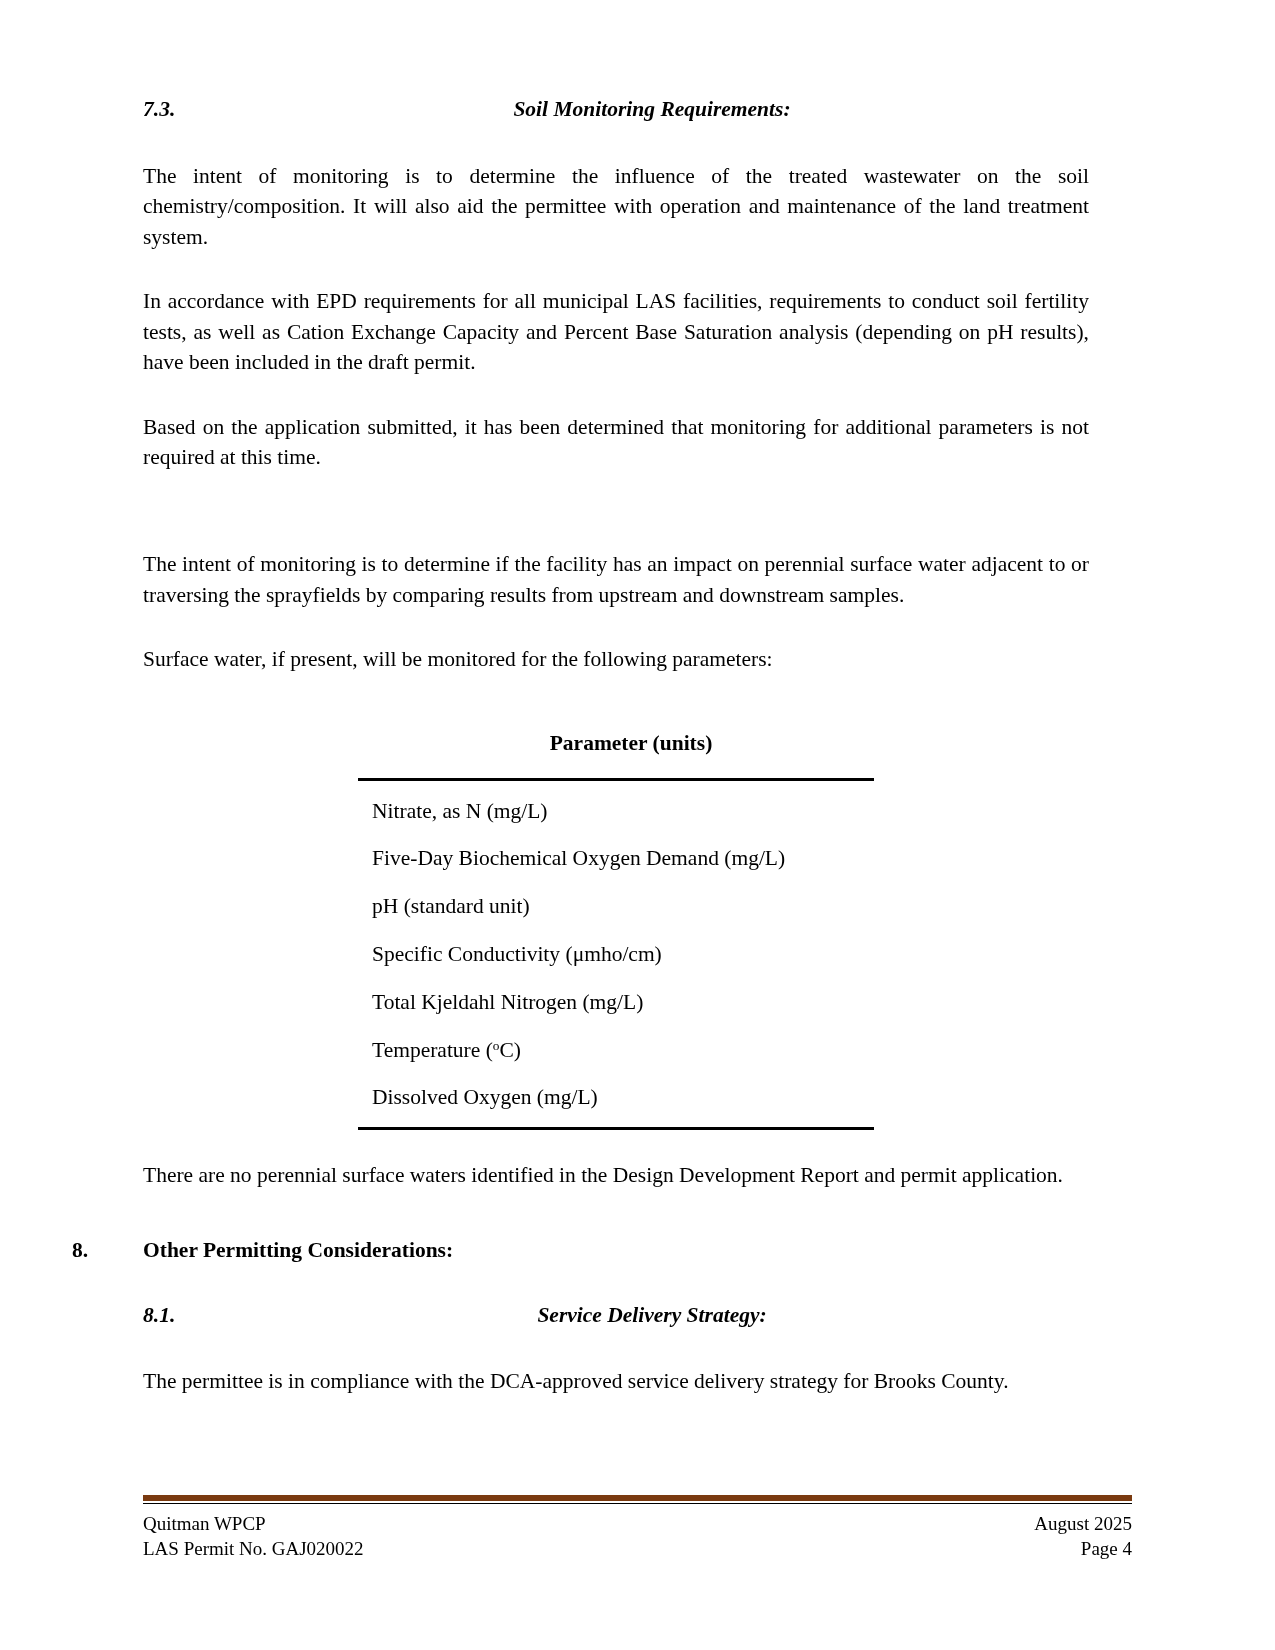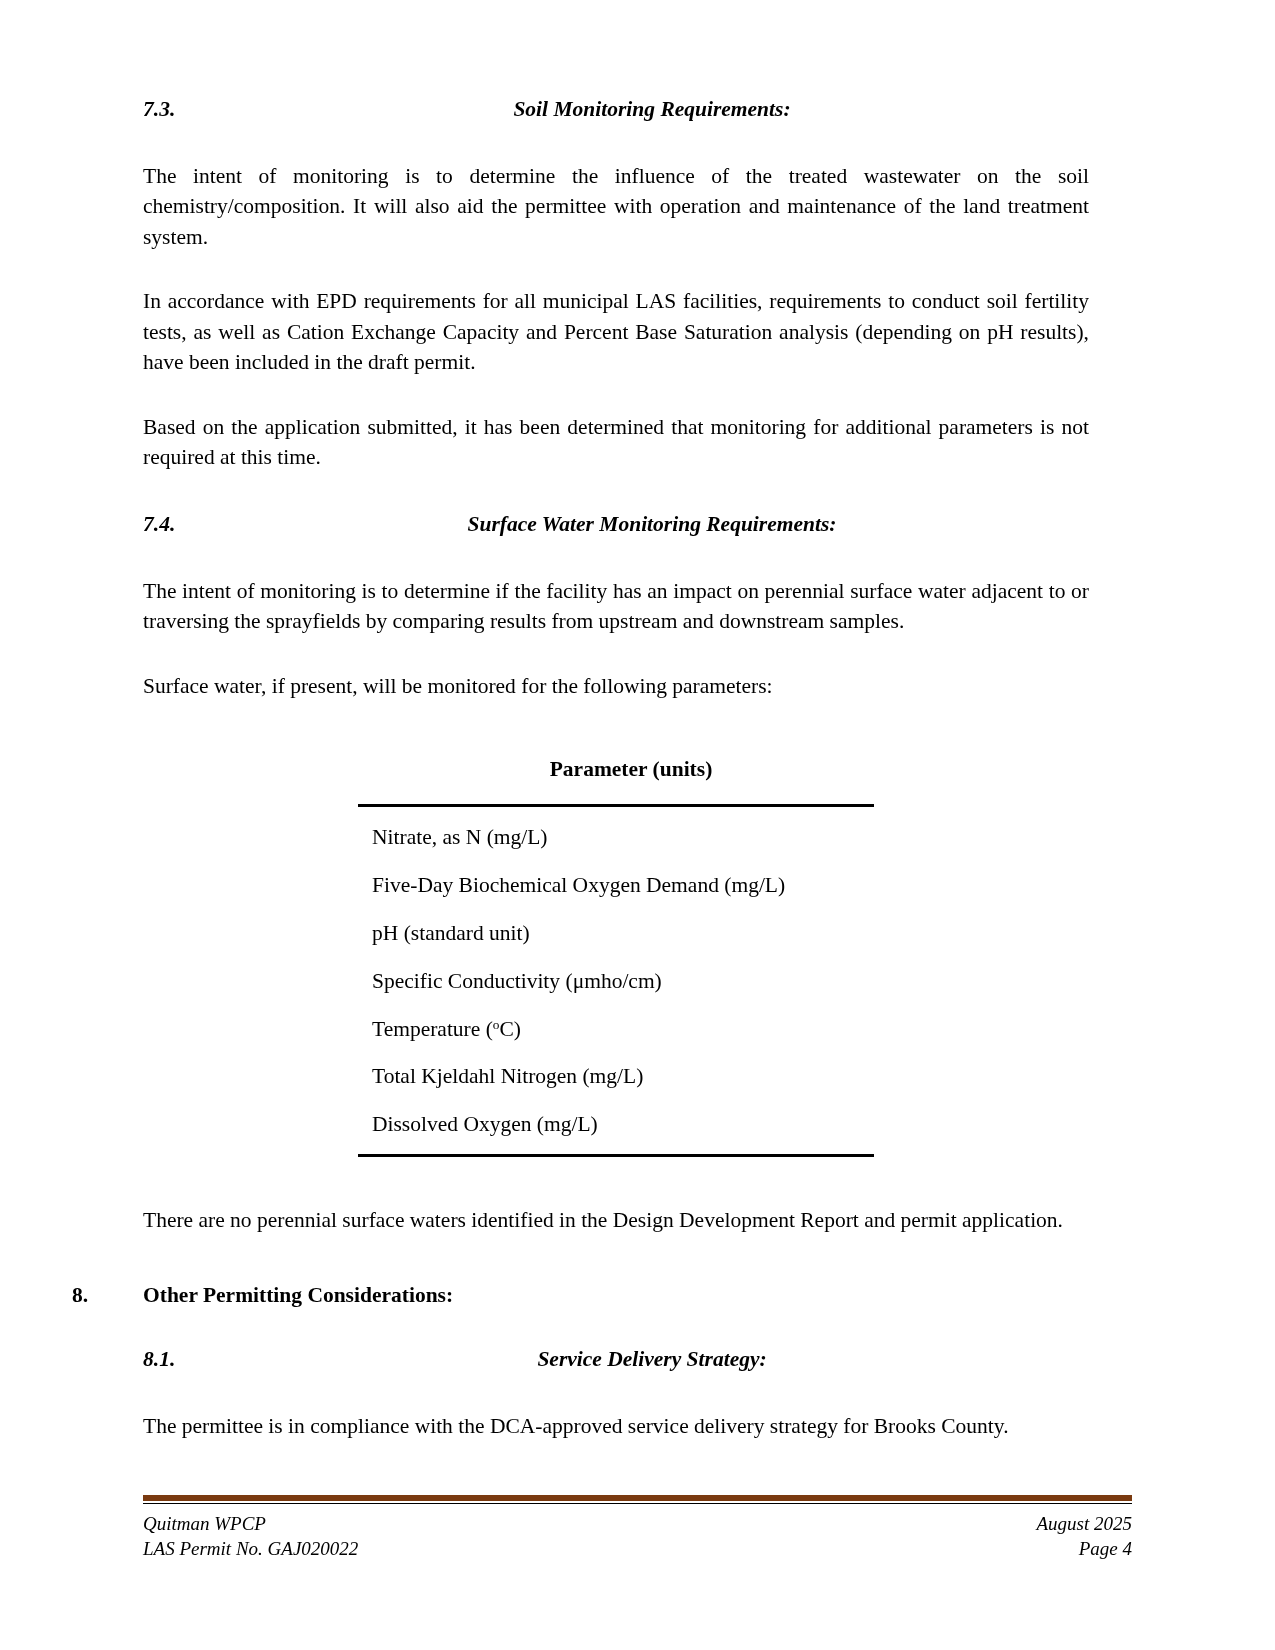--- a/index.html
+++ b/index.html
@@ -89,21 +89,21 @@
   }
   .param-title {
     text-align: center;
     font-size: 21.5px;
     font-weight: bold;
     margin: 0;
     padding-left: 30px;
   }
   .param-table {
     width: 516px;
-    margin: 0 auto 18px 215px;
+    margin: 0 auto 0 215px;
     border-collapse: collapse;
   }
   .param-table .rule-top td {
     border-top: 3px solid #000000;
     height: 0;
     padding: 0;
     font-size: 0;
     line-height: 0;
   }
   .param-table .rule-bottom td {
@@ -148,21 +148,20 @@
     margin-top: 2px;
   }
   .footer-cols {
     display: flex;
     justify-content: space-between;
     margin-top: 7px;
   }
   .footer-left, .footer-right {
     font-size: 19px;
     line-height: 1.35;
-    font-style: italic;
   }
   .footer-right {
     text-align: right;
   }
   .footer-line { display: block; white-space: pre; }
 </style>
 </head>
 <body>
 
 <div class="page">
@@ -181,24 +180,20 @@
     <div class="gap-34"></div>
 
     <p class="body">In accordance with EPD requirements for all municipal LAS facilities, requirements to conduct soil fertility tests, as well as Cation Exchange Capacity and Percent Base Saturation analysis (depending on pH results), have been included in the draft permit.</p>
 
     <div class="gap-34"></div>
 
     <p class="body">Based on the application submitted, it has been determined that monitoring for additional parameters is not required at this time.</p>
 
     <div class="gap-38"></div>
 
-    <div class="heading-sub">
-      <span class="num">7.4.</span>
-      <span class="txt">Surface Water Monitoring Requirements:</span>
-    </div>
 
     <div class="gap-38"></div>
 
     <p class="body">The intent of monitoring is to determine if the facility has an impact on perennial surface water adjacent to or traversing the sprayfields by comparing results from upstream and downstream samples.</p>
 
     <div class="gap-34"></div>
 
     <p class="body noj">Surface water, if present, will be monitored for the following parameters:</p>
 
     <div class="gap-56"></div>
@@ -219,24 +214,24 @@
           <tr>
             <td class="cell">Five-Day Biochemical Oxygen Demand (mg/L)</td>
           </tr>
           <tr>
             <td class="cell">pH (standard unit)</td>
           </tr>
           <tr>
             <td class="cell">Specific Conductivity (μmho/cm)</td>
           </tr>
           <tr>
+            <td class="cell">Total Kjeldahl Nitrogen (mg/L)</td>
+          </tr>
+          <tr>
             <td class="cell"><span>Temperature (</span><sup class="deg">o</sup><span>C)</span></td>
-          </tr>
-          <tr>
-            <td class="cell">Total Kjeldahl Nitrogen (mg/L)</td>
           </tr>
           <tr class="last-row">
             <td class="cell">Dissolved Oxygen (mg/L)</td>
           </tr>
           <tr class="rule-bottom">
               <td></td>
             </tr>
         </tbody>
       </table>
     </div>

